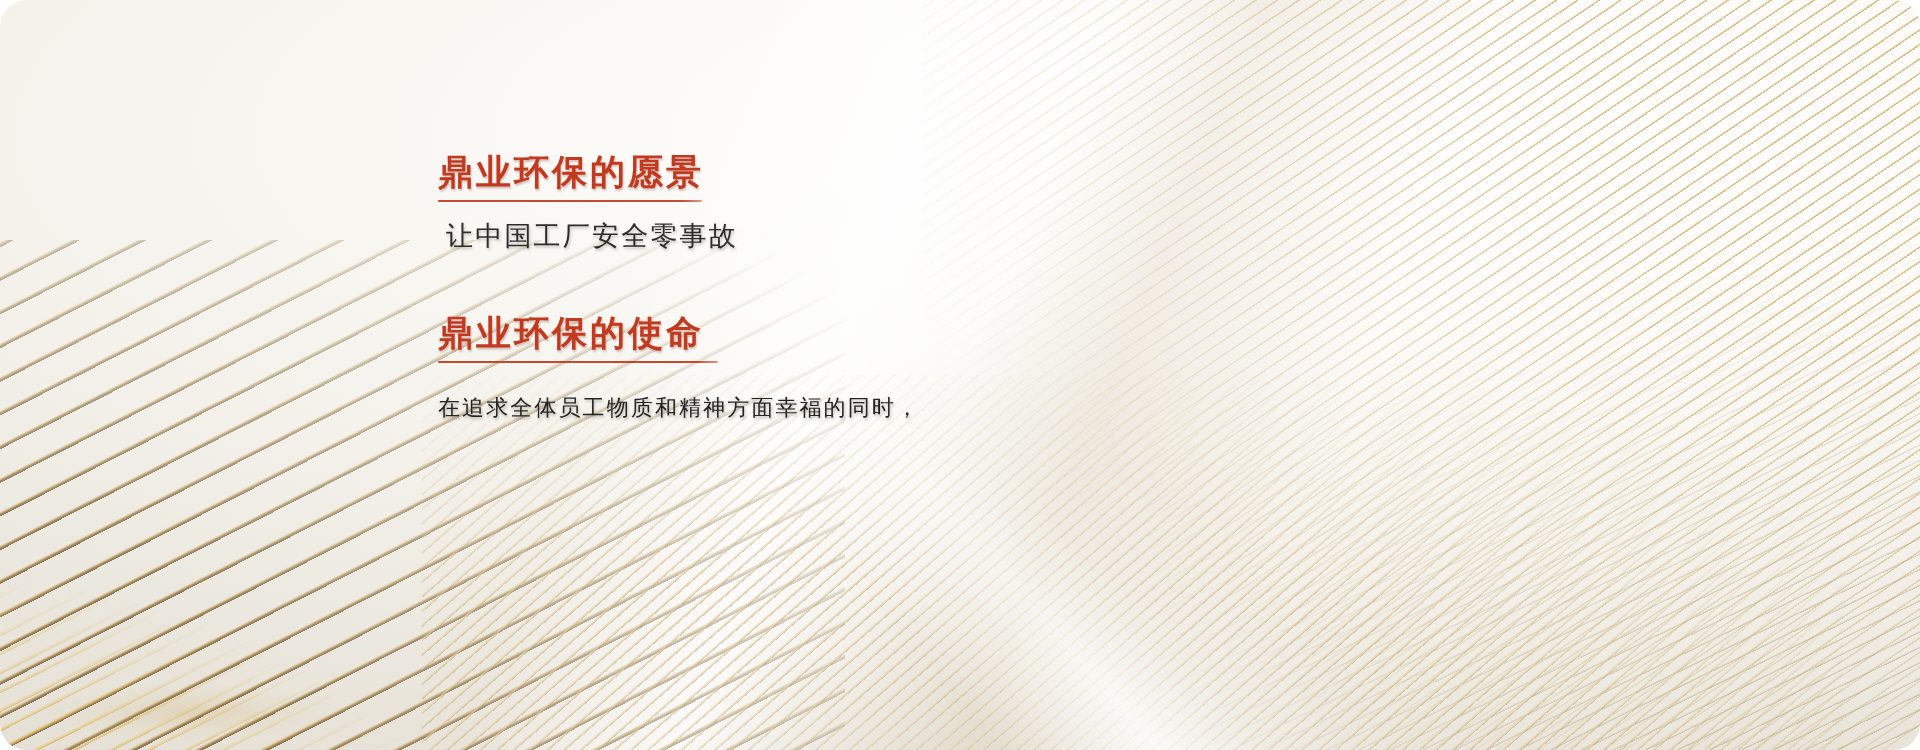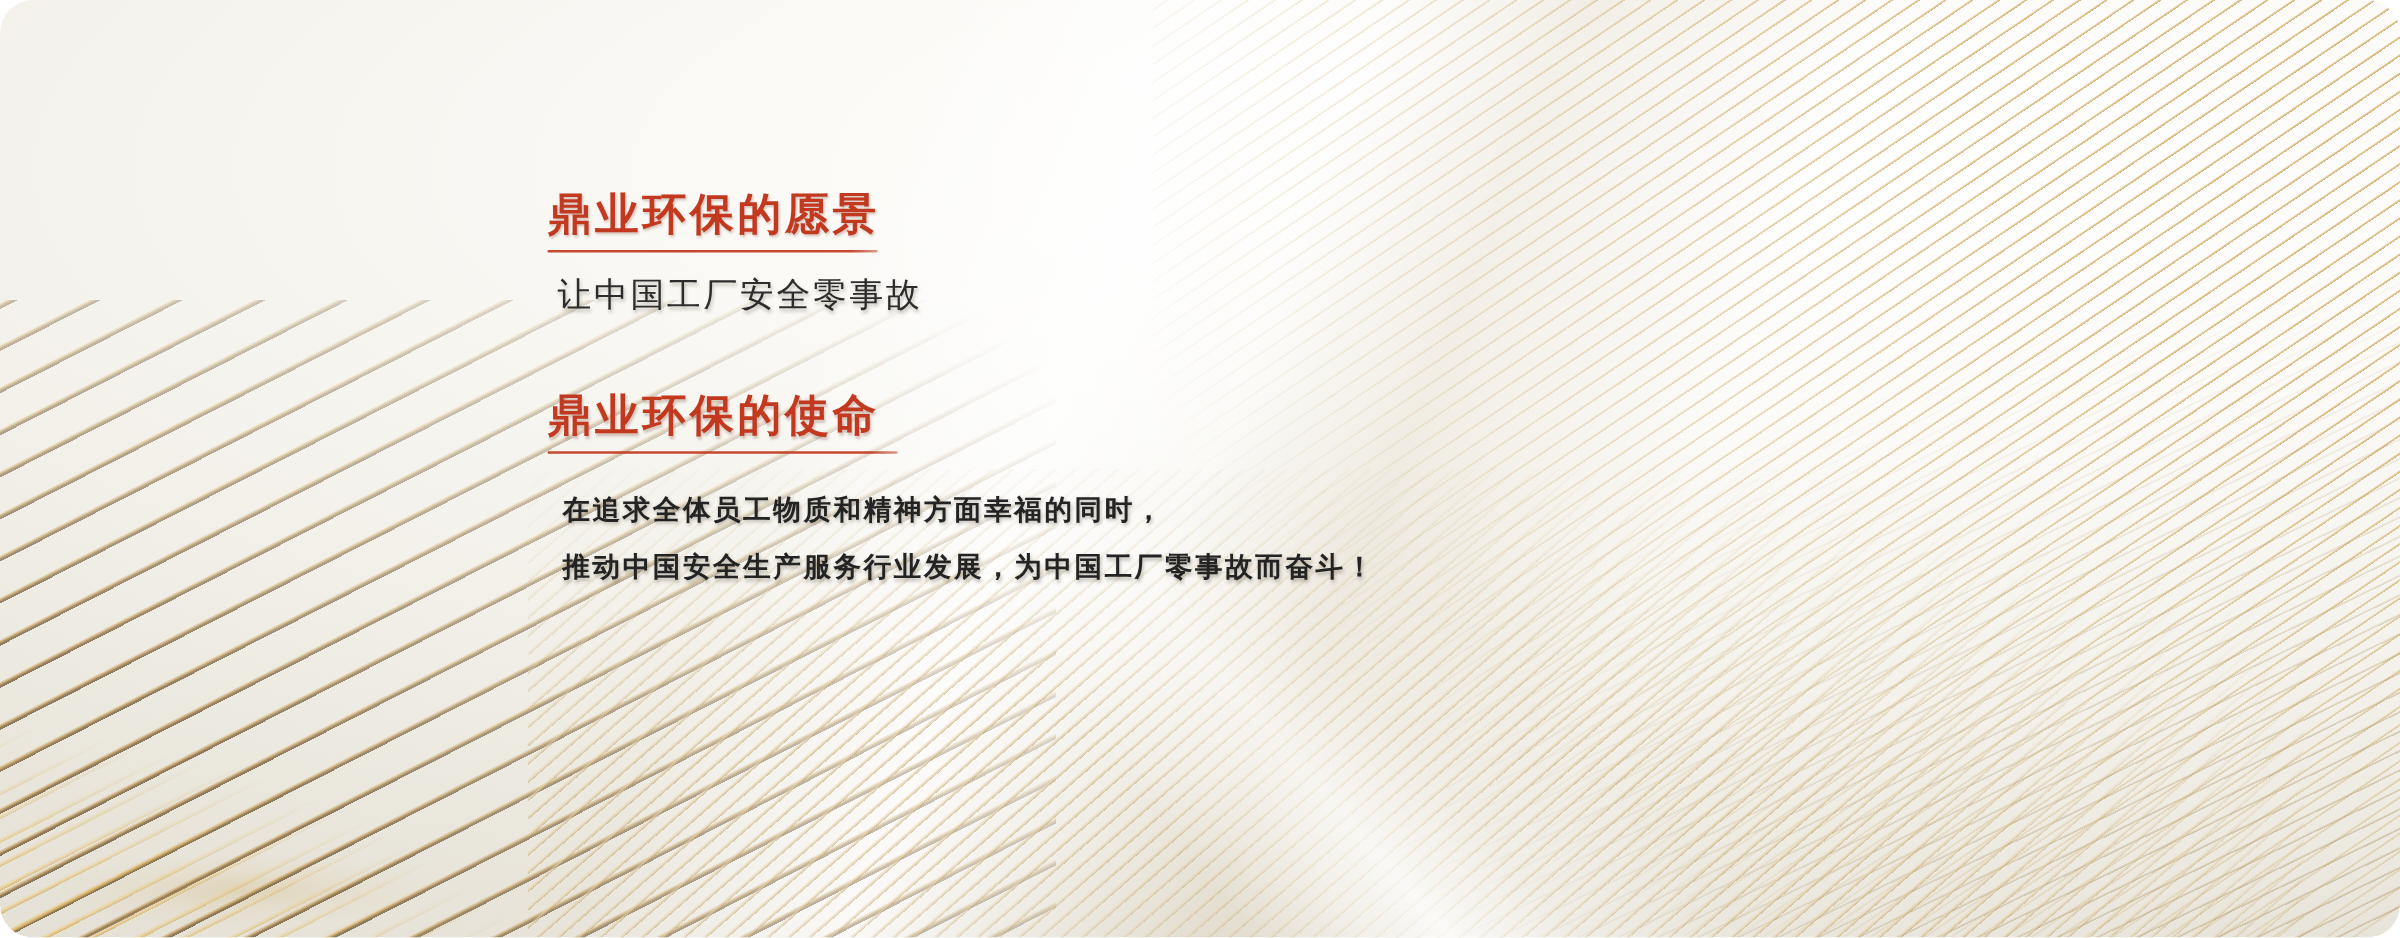--- a/index.html
+++ b/index.html
@@ -173,22 +173,21 @@
     font-size:27px;
     line-height:1.5;
     letter-spacing:2.2px;
     color:#2c2c2c;
     text-shadow:1px 2px 3px rgba(90,80,60,.35);
     white-space:nowrap;
   }
 
   .body-lines{
     margin-top:22px;
-    margin-left:12px;
-    font-weight:bold;
+    margin-left:0;
   }
   .body-line{
     font-size:22px;
     line-height:46px;
     letter-spacing:2.1px;
     color:#232323;
     text-shadow:1px 2px 3px rgba(90,80,60,.38);
     white-space:nowrap;
   }
 </style>
@@ -214,18 +213,17 @@
       <div class="heading">鼎业环保的愿景</div>
       <div class="rule vision-rule"></div>
       <div class="subtitle">让中国工厂安全零事故</div>
     </div>
 
     <div class="block mission">
       <div class="heading">鼎业环保的使命</div>
       <div class="rule mission-rule"></div>
       <div class="body-lines">
         <div class="body-line">在追求全体员工物质和精神方面幸福的同时，</div>
-        <div class="body-line">推动中国安全生产服务行业发展，为中国工厂零事故而奋斗！</div>
       </div>
     </div>
 
   </div>
 </div>
 
 </body></html>

